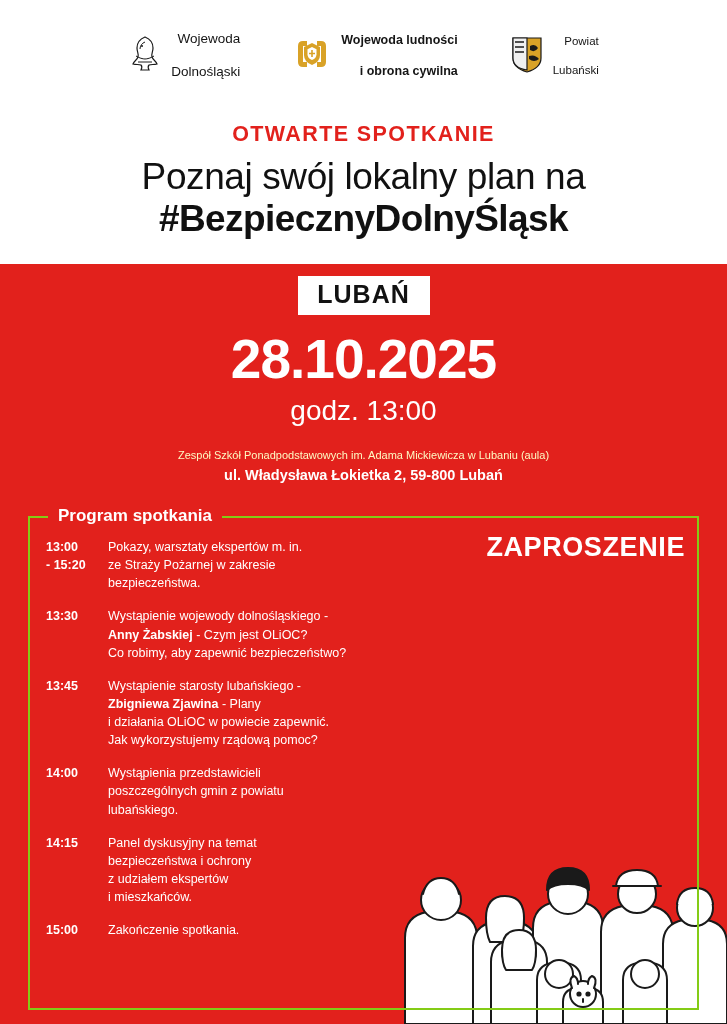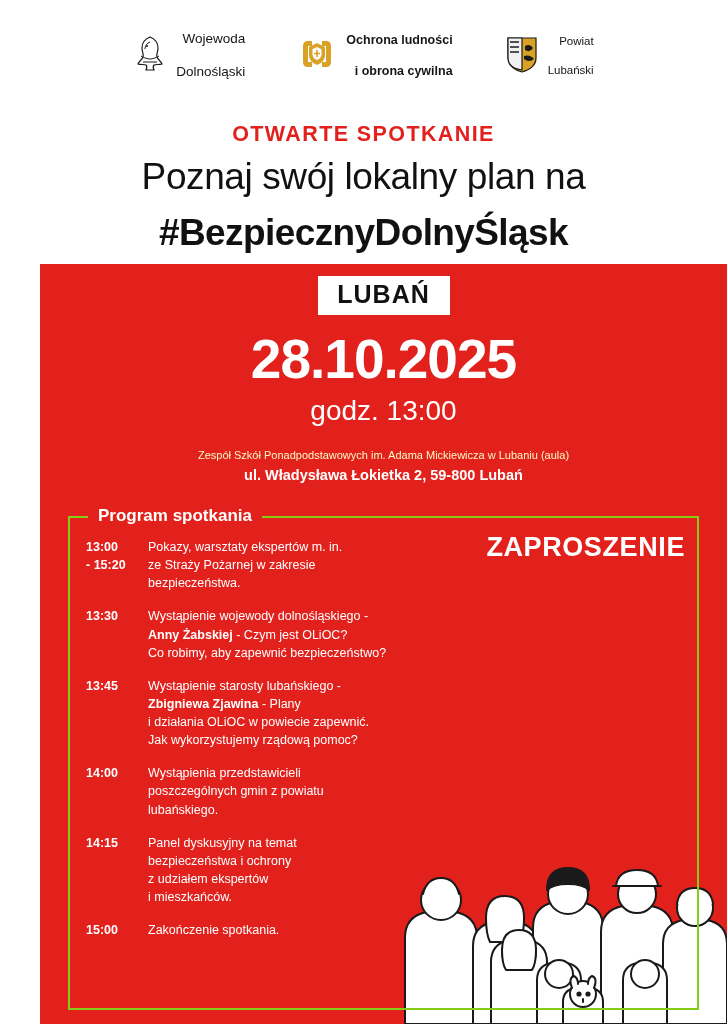--- a/index.html
+++ b/index.html
@@ -65,29 +65,28 @@
     font-weight: 400;
     font-size: 37px;
     letter-spacing: -0.4px;
     margin-top: 9px;
   }
   .title2 {
     color: #111111;
     font-weight: 700;
     font-size: 37px;
     letter-spacing: -0.6px;
-    margin-top: 14px;
+    margin-top: 0;
   }
 
   
   .redblock {
     position: absolute;
     top: 264px; left: 0; right: 0; bottom: 0;
     background: #e2211c;
-    margin-left: 40px;
   }
   .city-badge {
     margin: 12px auto 0;
     width: 132px;
     background: #ffffff;
     color: #111111;
     font-weight: 700;
     font-size: 25px;
     letter-spacing: 1px;
     text-align: center;
@@ -206,21 +205,21 @@
       <span class="logo-mark">
         <svg width="40" height="40" viewBox="0 0 40 40">
           <path d="M6 12 q0-5 5-5 h4 v5 h-4 v16 h4 v5 h-4 q-5 0-5-5 z" fill="#d9a227"></path>
           <path d="M34 12 q0-5-5-5 h-4 v5 h4 v16 h-4 v5 h4 q5 0 5-5 z" fill="#d9a227"></path>
           <path d="M20 9 l8 4 v8 q0 7-8 10 q-8-3-8-10 v-8 z" fill="#d9a227"></path>
           <path d="M20 13 l4.5 2.3 v5 q0 4-4.5 5.8 q-4.5-1.8-4.5-5.8 v-5 z" fill="#ffffff"></path>
           <path d="M20 16 v7 M17 19.5 h6" stroke="#d9a227" stroke-width="1.6"></path>
         </svg>
       </span>
       <div class="logo-text bold">
-        <div>Ochrona ludności</div>
+        <div>Wojewoda ludności</div>
         <div>i obrona cywilna</div>
       </div>
     </div>
 
     <div class="logo">
       <span class="logo-mark">
         <svg width="34" height="40" viewBox="0 0 34 40">
           <path d="M3 4 h28 v20 q0 10-14 14 Q3 34 3 24 z" fill="#d9a227" stroke="#1a1a1a" stroke-width="1.2"></path>
           <path d="M3 4 h14 v32 Q3 34 3 24 z" fill="#f0f0f0" stroke="#1a1a1a" stroke-width="1.2"></path>
           <path d="M5 8 h9 M5 13 h9 M5 18 h9" stroke="#1a1a1a" stroke-width="1.6"></path>

